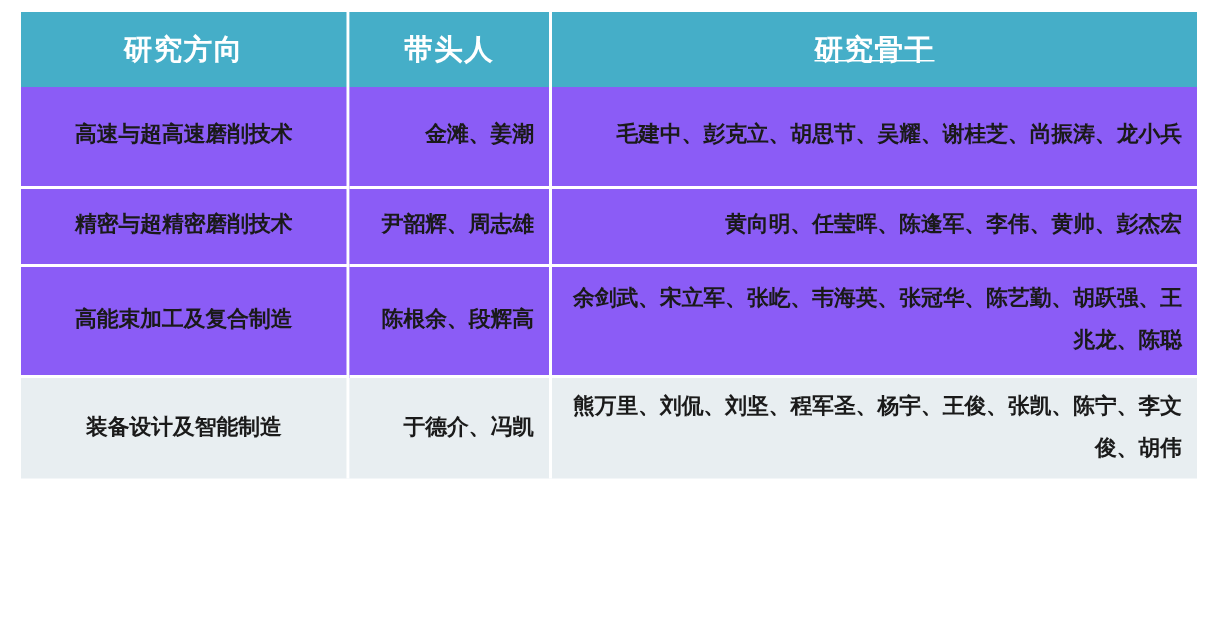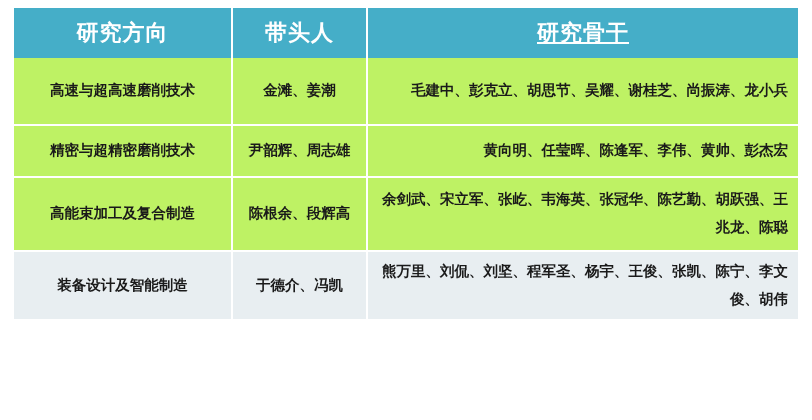--- a/index.html
+++ b/index.html
@@ -26,21 +26,21 @@
     border-spacing: 0;
     table-layout: fixed;
   }
   table.research-table col.c-direction { width: 219px; }
   table.research-table col.c-leader    { width: 135px; }
   table.research-table col.c-members   { width: 430px; }
 
   thead th {
     background: #45aec8;
     color: #ffffff;
-    font-size: 22px;
+    font-size: 19px;
     font-weight: bold;
     text-align: center;
     height: 50px;
     padding: 0 6px;
     border-right: 2px solid #ffffff;
     letter-spacing: 1px;
     vertical-align: middle;
   }
   thead th:last-child { border-right: none; text-decoration: underline; }
 
@@ -50,25 +50,25 @@
     color: #1a1a1a;
     border-right: 2px solid #ffffff;
     border-bottom: 2px solid #ffffff;
     padding: 6px 10px;
     vertical-align: middle;
     line-height: 1.9;
   }
   tbody td:last-child { border-right: none; }
   tbody tr:last-child td { border-bottom: none; }
 
-  tbody tr.tone-dark td { background: #bef264; }
+  tbody tr.tone-dark td { background: #8b5cf6; }
   tbody tr.tone-light td { background: #e8eef1; }
 
   td.cell-direction { text-align: center; }
-  td.cell-leader { text-align: center; }
+  td.cell-leader { text-align: right; }
   td.cell-members { text-align: right; padding-left: 12px; }
 
   .row-h-tall { height: 68px; }
   .row-h-short { height: 52px; padding-left: 48px; }
   .row-h-tall3 { height: 74px; }
   .row-h-tall4 { height: 64px; }
   .row-h-last { height: 74px; }
 </style>
 </head>
 <body>

